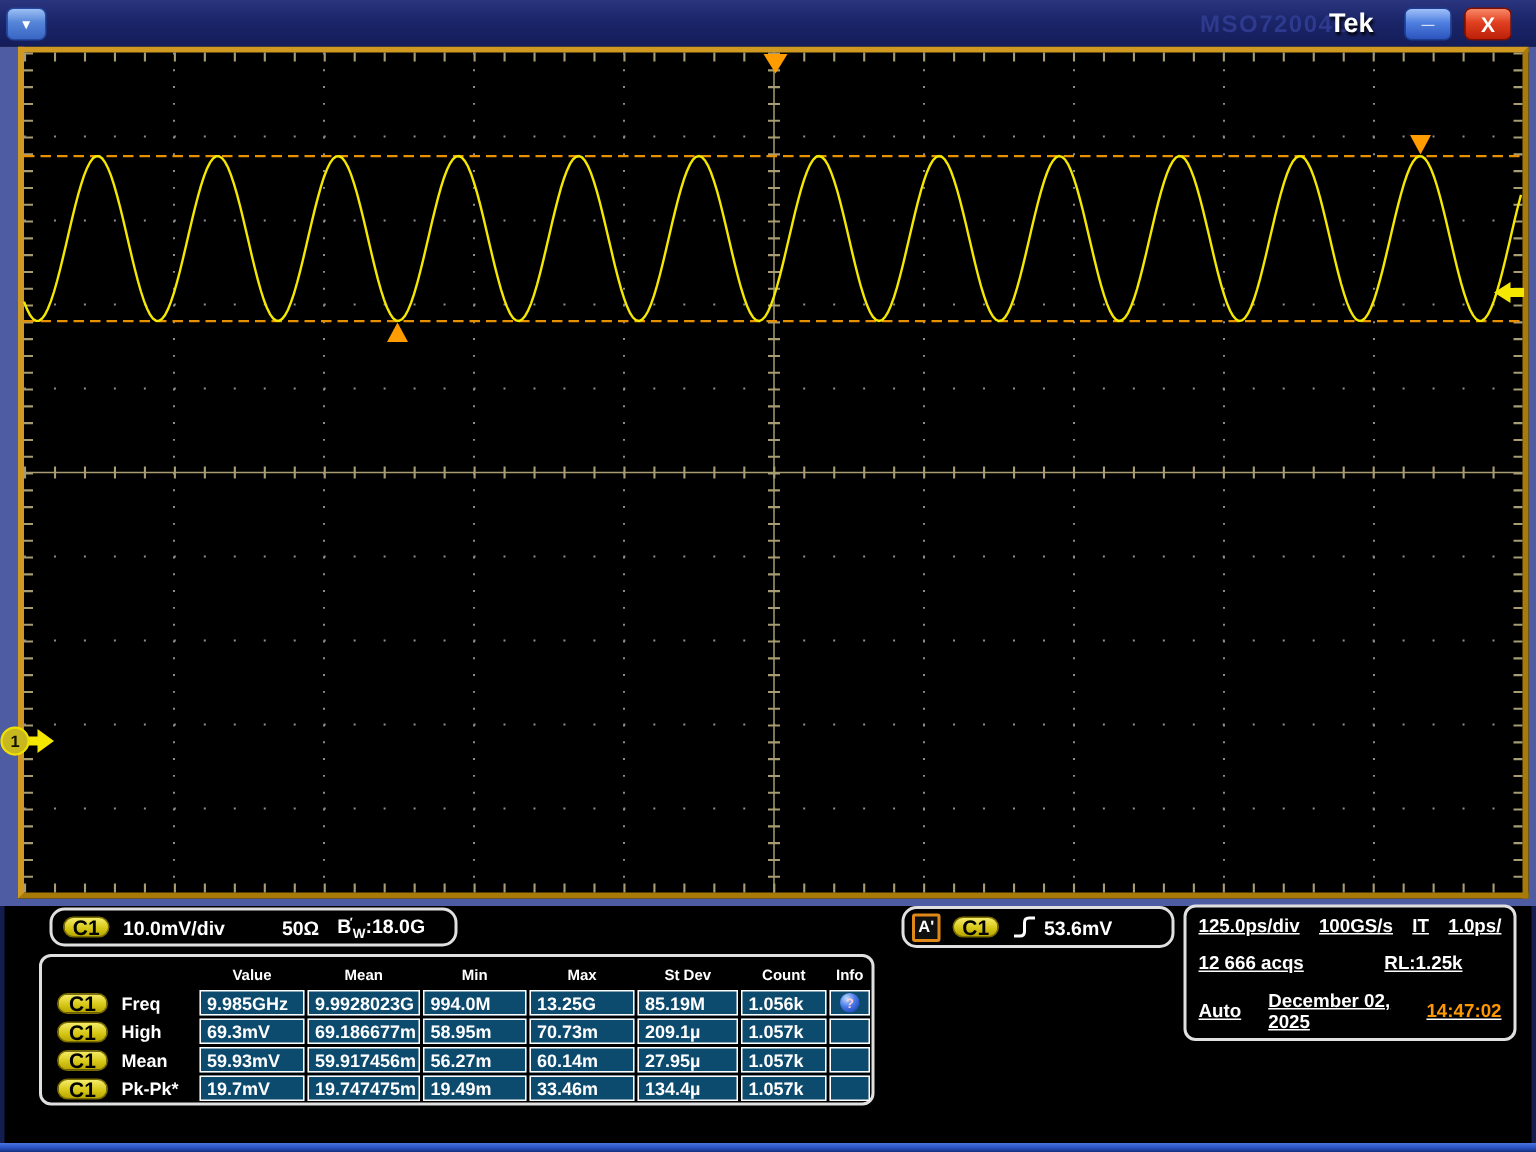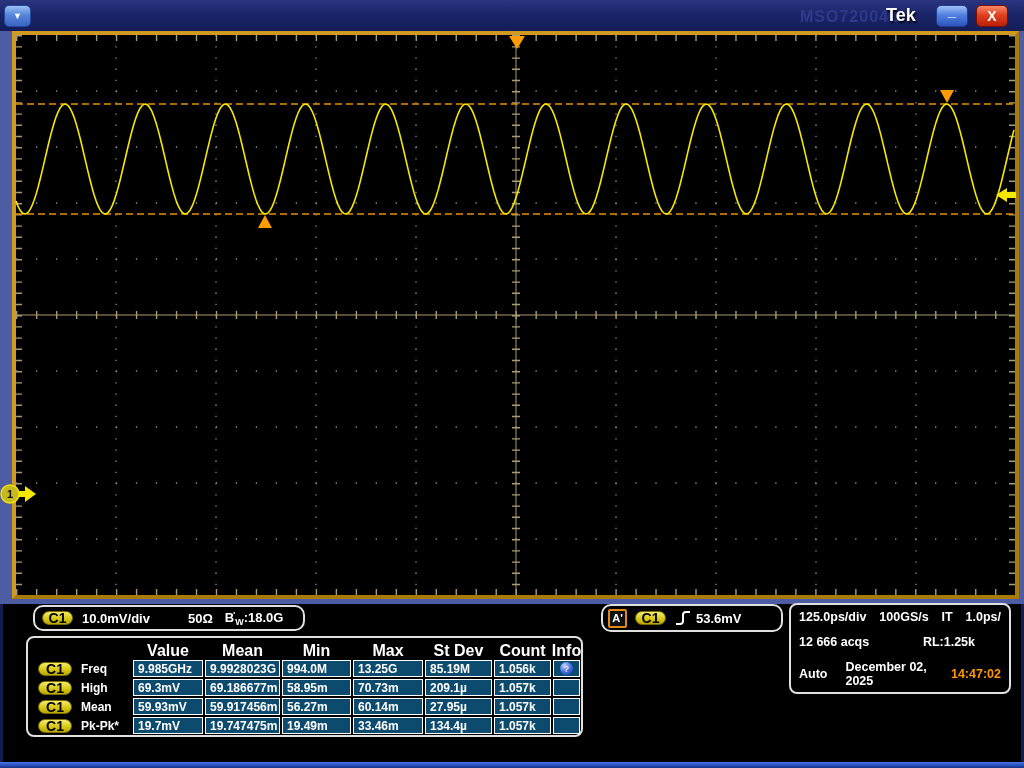--- a/index.html
+++ b/index.html
@@ -81,32 +81,33 @@
     color:#fff; font-size:11px; font-weight:bold; border-radius:2px;
     display:flex; align-items:center; justify-content:center; flex:none;
   }
   sub.bw { font-size:9px; vertical-align:-3px; }
   sup.bwp { font-size:8px; vertical-align:5px; margin-left:-1px; }
   
   .tb-panel {
     left:786px; top:-1px; width:222px; height:91px; border-radius:8px;
     padding:5px 8px 4px 8px; display:flex; flex-direction:column; justify-content:space-between;
     font-size:12.5px;
+    text-decoration:underline;
   }
   .tb-row { display:flex; align-items:center; }
   
   .meas-table {
     left:23px; top:32px; width:557px; height:101px; border-radius:8px; padding:2px 2px;
   }
   .meas-grid {
     display:grid; grid-template-columns:102px 72px 77px 71px 72px 69px 59px 29px;
     grid-auto-rows:19px; align-items:stretch;
   }
   .meas-grid .hrow { height:21px; display:flex; align-items:center; justify-content:center;
-    color:#fff; font-size:16px; font-weight:bold; }
+    color:#fff; font-size:10px; font-weight:bold; }
   .mcell {
     border:1px solid #ffffff; background:#0c4a6e; margin:1px;
     color:#fff; font-size:12px; font-weight:bold; padding-left:4px;
     display:flex; align-items:center; overflow:hidden; white-space:nowrap;
   }
   .mlabel { display:flex; align-items:center; gap:9px; padding-left:8px; color:#fff;
     font-size:12px; font-weight:bold; }
   .mlabel .badge-c1 { width:34px; height:14px; border-radius:8px; }
   .info-icon {
     width:13px; height:13px; border-radius:50%;

